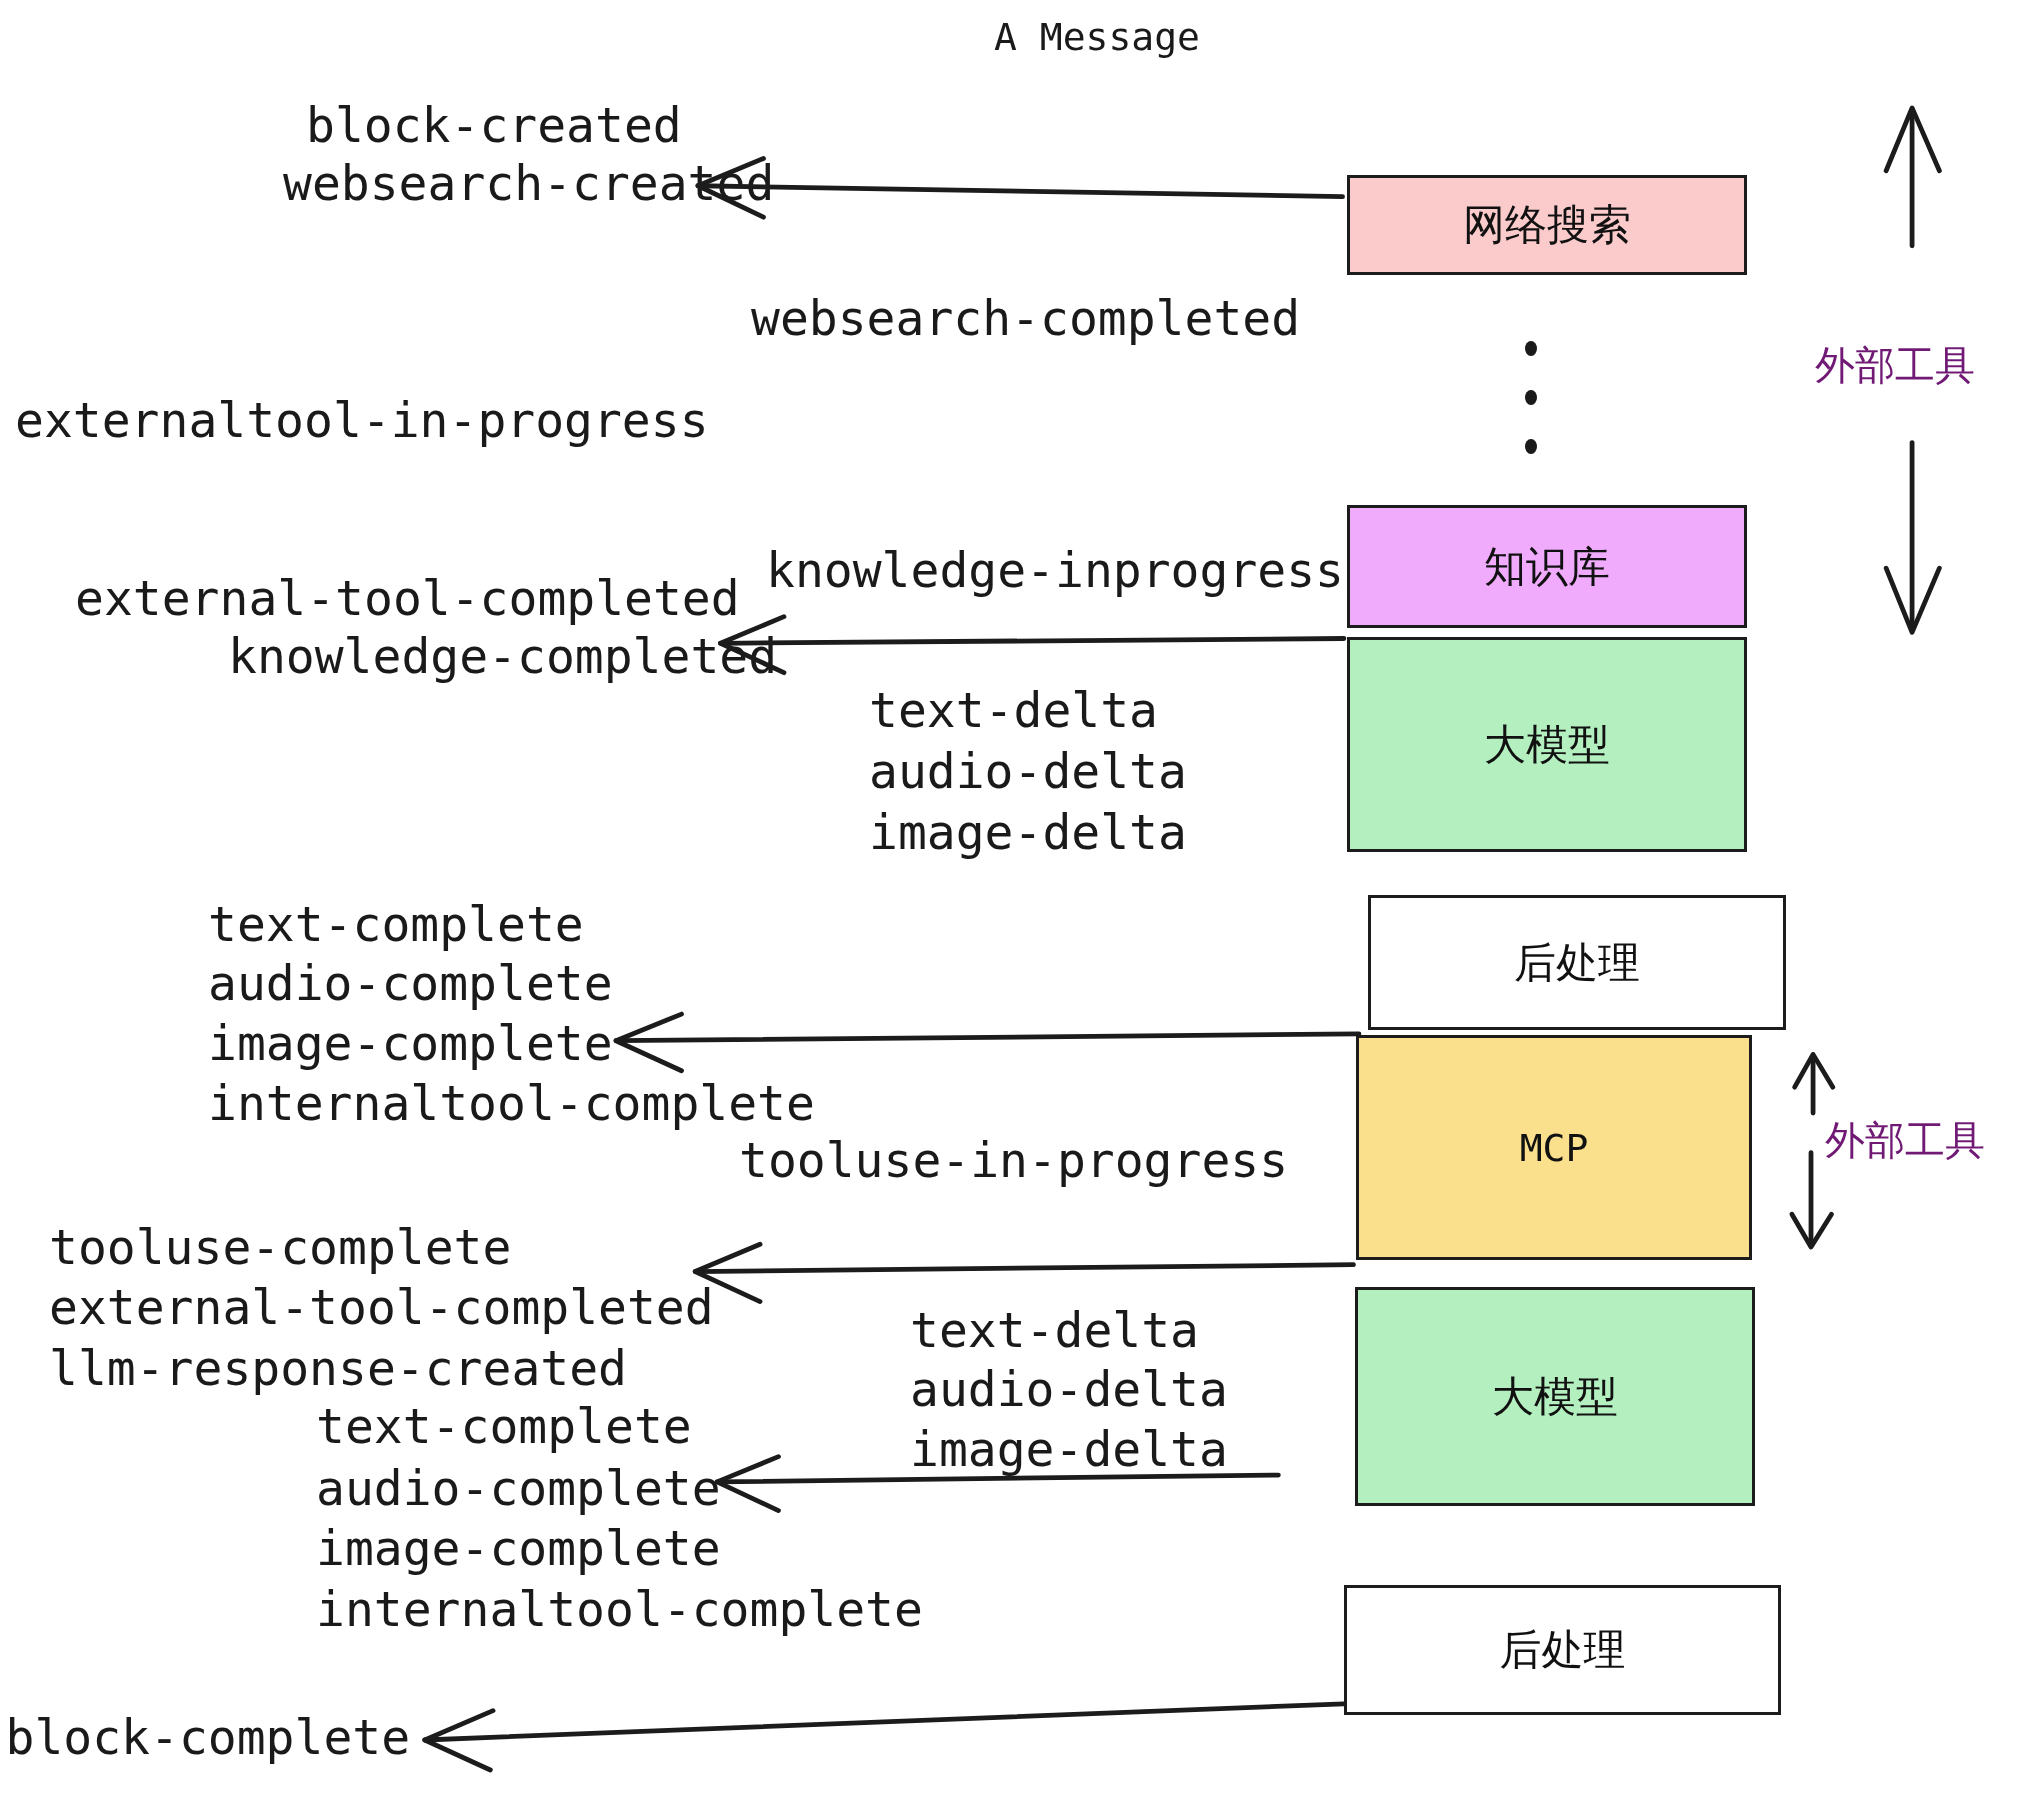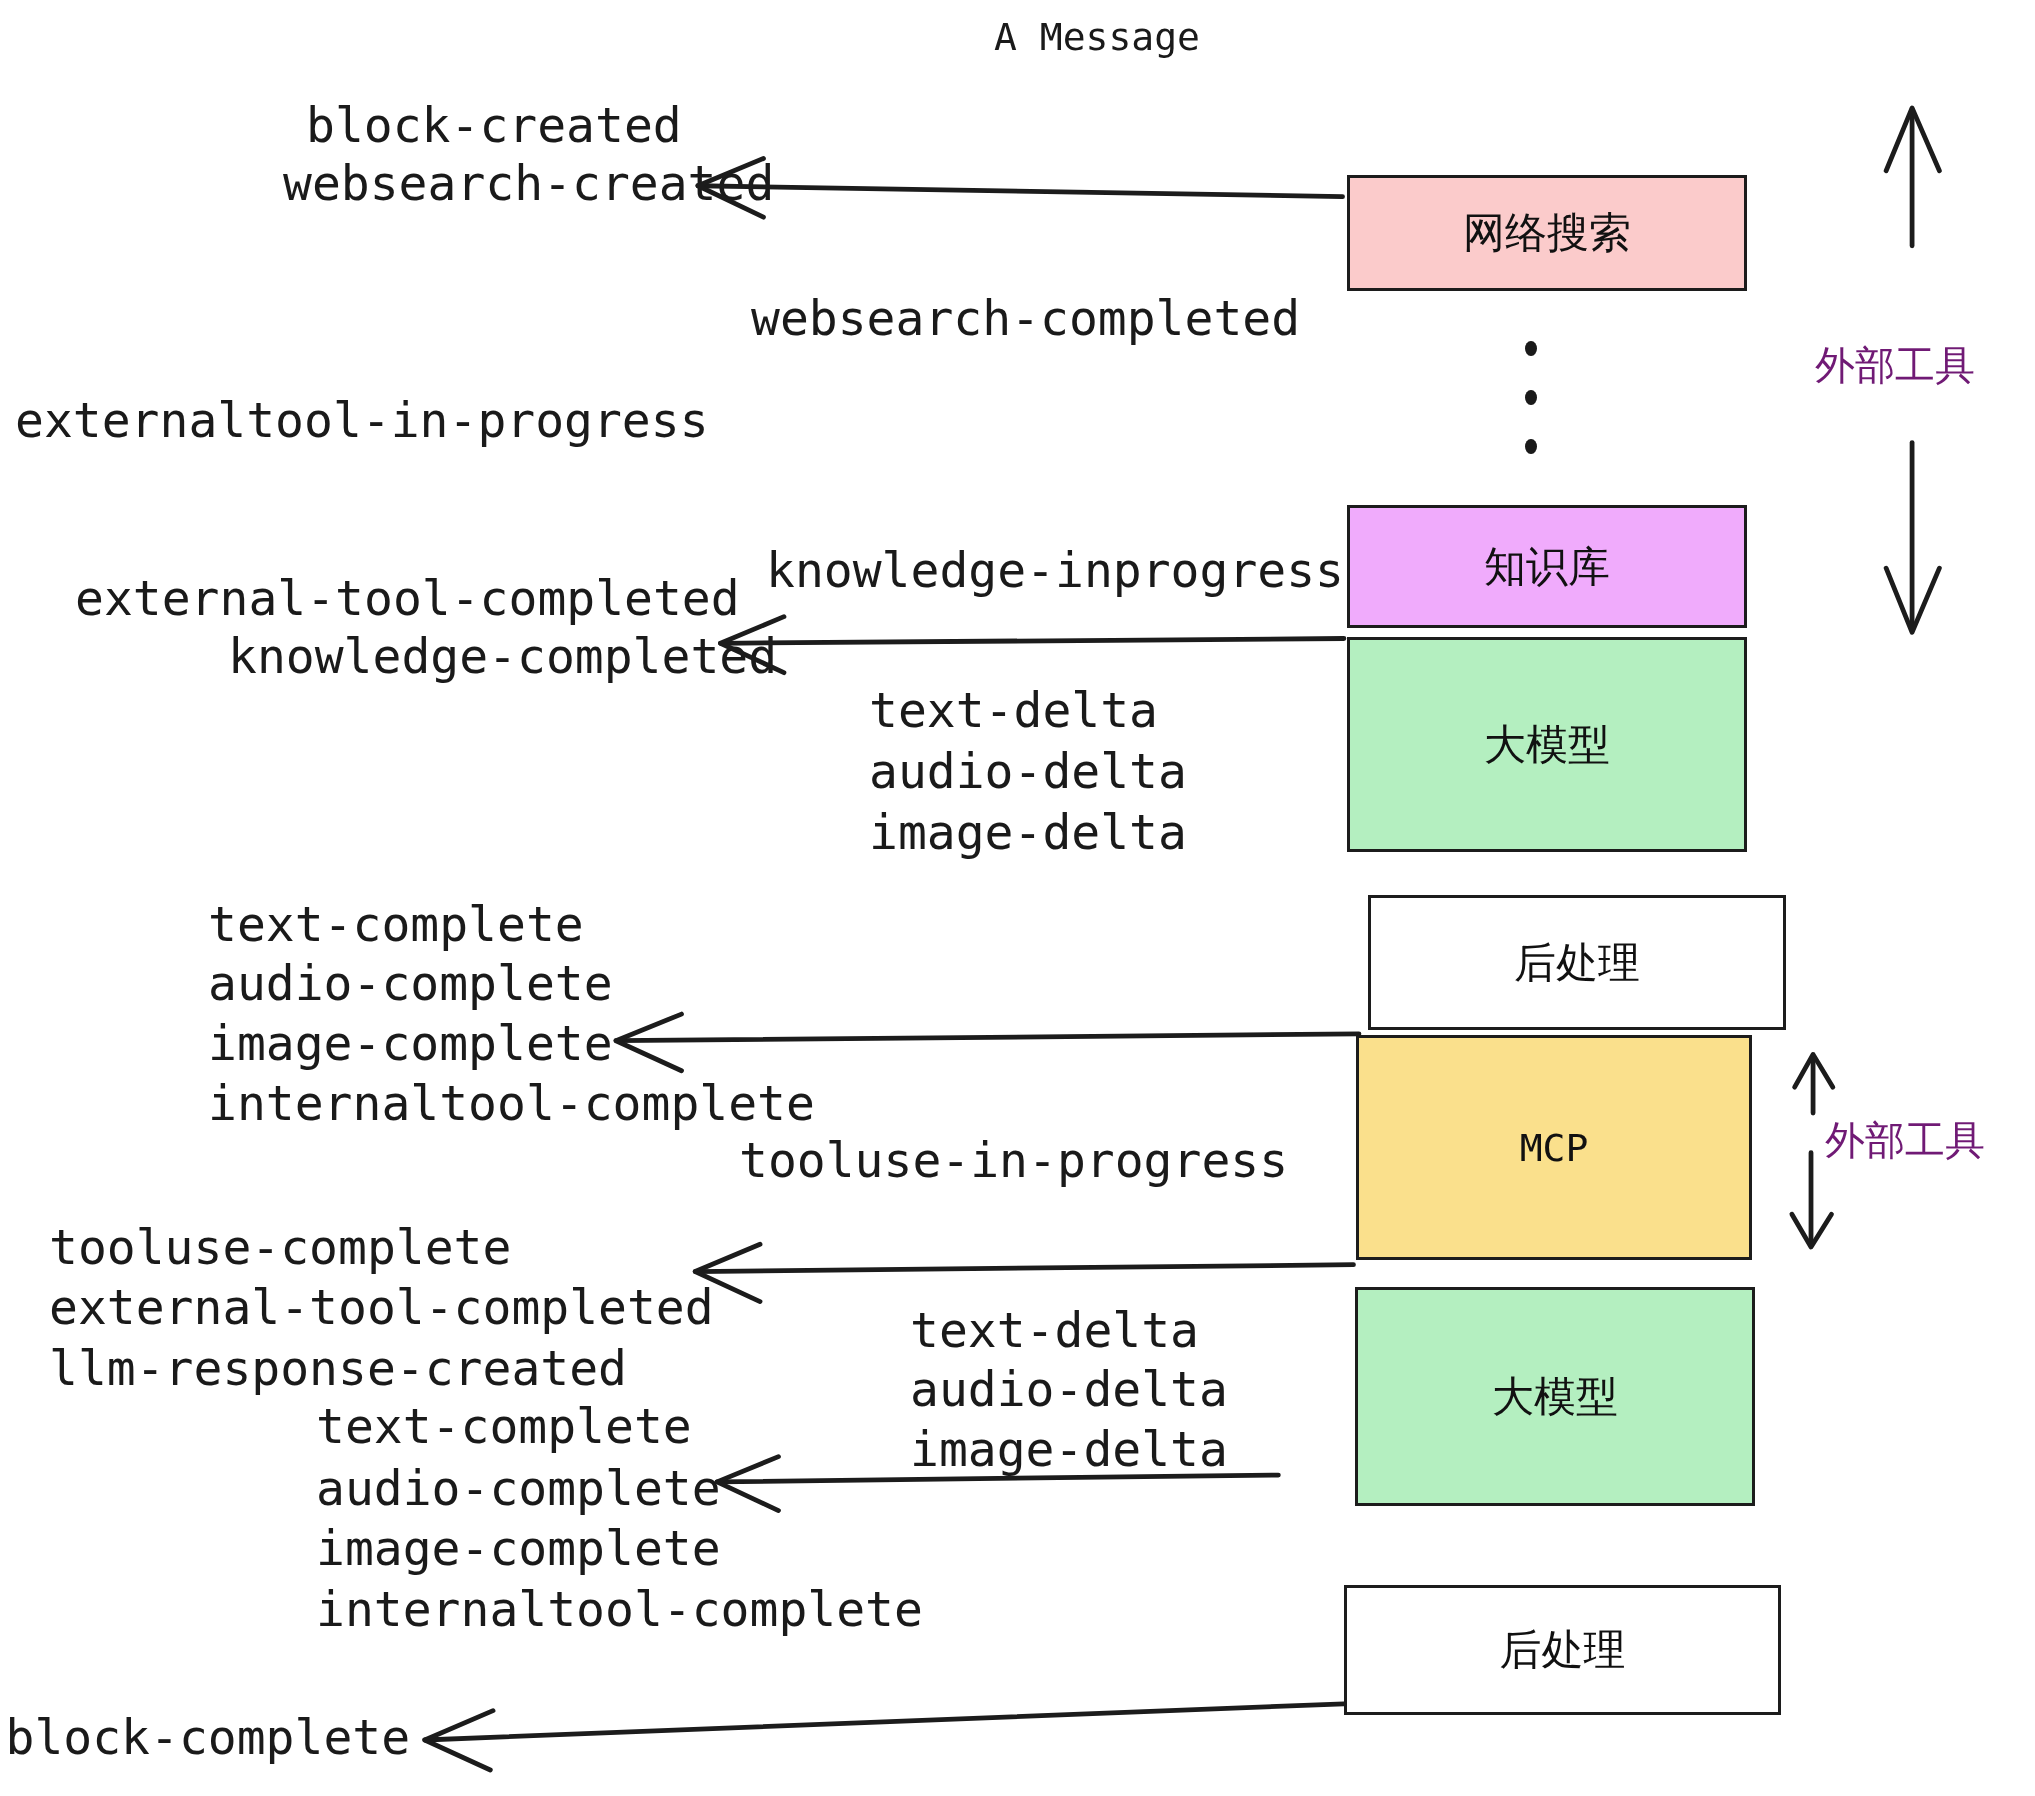--- a/index.html
+++ b/index.html
@@ -79,21 +79,21 @@
     pointer-events: none;
   }
 </style>
 </head>
 <body>
 
 <div id="canvas">
 
   <div class="title" style="left:994px; top:15px;">A Message</div>
 
-  <div class="node" style="left:1347px; top:175px; width:400px; height:116px; background:#FBCBCB;">
+  <div class="node" style="left:1347px; top:175px; width:400px; height:100px; background:#FBCBCB;">
     <span>网络搜索</span>
   </div>
 
   <div class="dots" style="left:1524px; top:341px; width:13.7px; height:113px;">
     <span></span>
       <span></span>
       <span></span>
   </div>
 
   <div class="node" style="left:1347px; top:505px; width:400px; height:123px; background:#f0abfc;">

